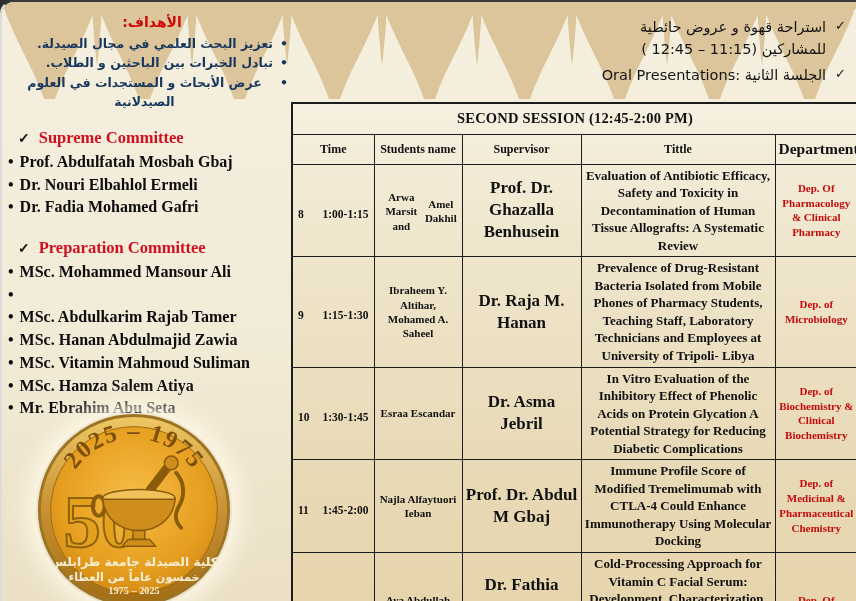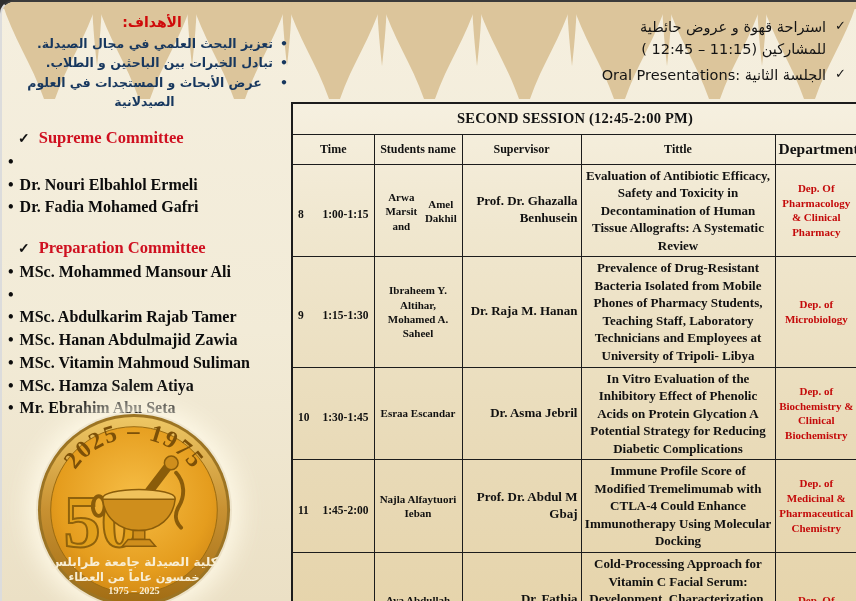--- a/index.html
+++ b/index.html
@@ -47,21 +47,21 @@
   .session-table td, .session-table th { border:1px solid #1c1c1c; vertical-align:middle;
       text-align:center; font-weight:bold; color:#111; padding:2px 3px; }
   .session-table { border:2px solid #1c1c1c; }
   .t-title { color:#b01230; font-size:14.5px; height:31px; letter-spacing:.2px; }
   .t-colhead { font-size:12px; height:30px; }
   .t-colhead.dep { font-size:15.5px; }
   .cell-fill { display:flex; flex-direction:row; justify-content:space-between; height:100%; align-items:center; }
   .timecell { padding:12px 2px 5px; font-size:11.5px; }
   .stucell  { padding:15px 1px 13px; font-size:11px; }
   td.stu { font-size:11px; line-height:1.3; }
-  td.supv { font-size:13px; line-height:1.3;text-align:right; }
+  td.supv { font-size:17px; line-height:1.3; }
   td.ttl { font-size:13px; line-height:1.35; }
   td.dept { color:#c40a0a; font-size:11px; line-height:1.35; }
   tr.r1 { height:79px; } tr.r2 { height:99px; } tr.r3 { height:90px; } tr.r4 { height:92px; } tr.r5 { height:96px; }
 </style>
 </head>
 <body>
 
 <div class="slide">
 
   <svg class="arches" viewBox="0 0 856 102" preserveAspectRatio="none">
@@ -120,20 +120,21 @@
   </div>
 
   <div class="committee sup">
     <div class="cmt-head">
       <span class="cmt-check">✓</span>
       <span class="cmt-title">Supreme Committee</span>
     </div>
     <ul>
       <li>
           <span>•</span>
+          <span>Prof. Abdulfatah Mosbah Gbaj</span>
         </li>
       <li>
           <span>•</span>
           <span>Dr. Nouri Elbahlol Ermeli</span>
         </li>
       <li>
           <span>•</span>
           <span>Dr. Fadia Mohamed Gafri</span>
         </li>
     </ul>

